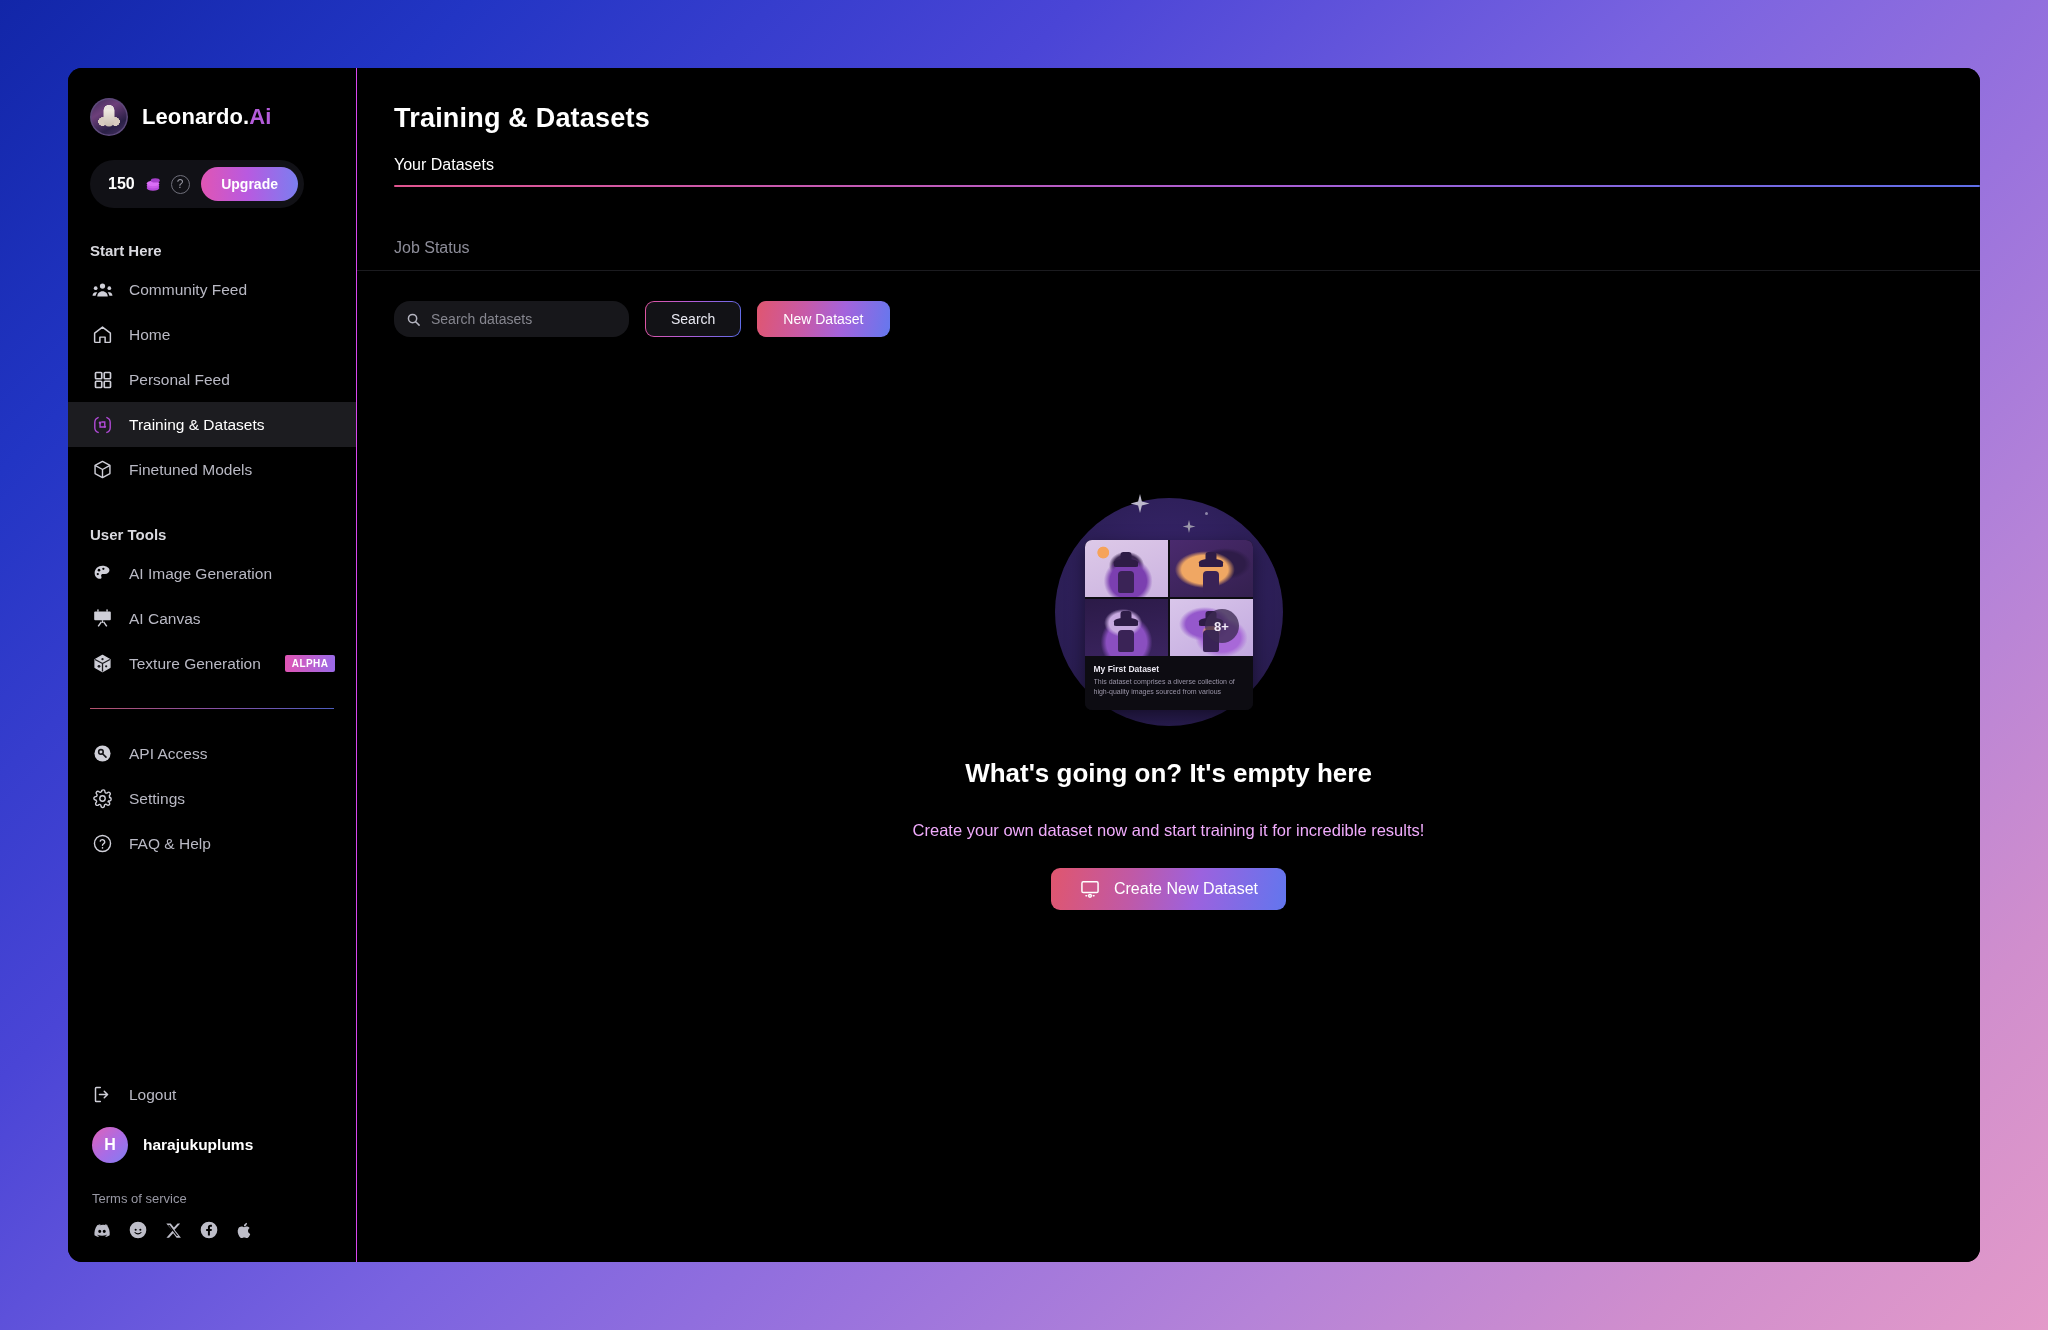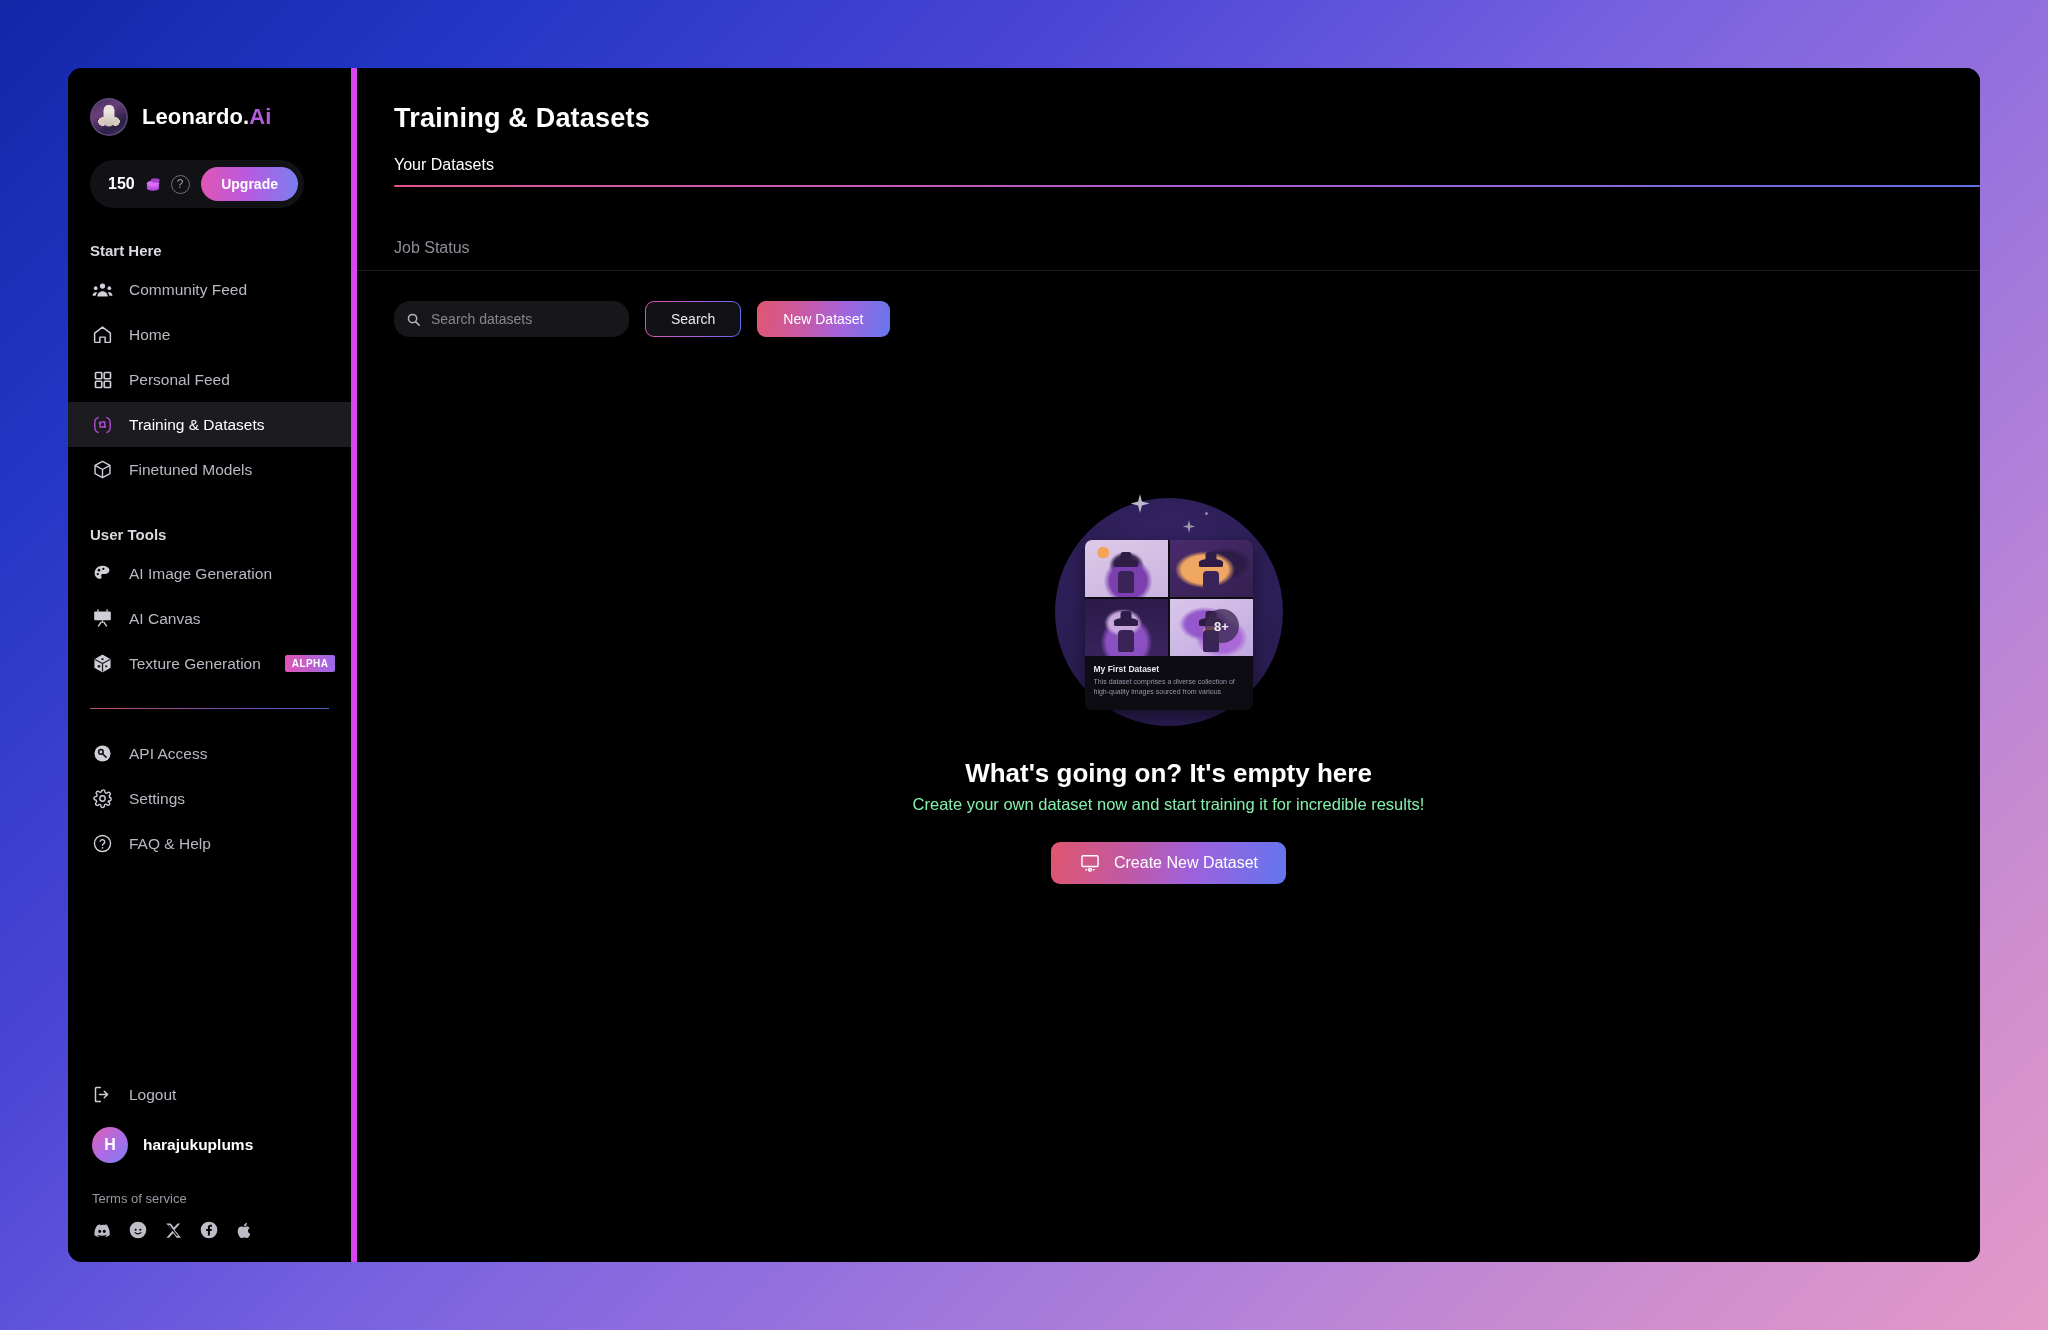--- a/index.html
+++ b/index.html
@@ -35,21 +35,21 @@
     border-radius: 14px;
     display: flex;
     overflow: hidden;
   }
 
   
   #sidebar {
     width: 289px;
     height: 100%;
     background: #000000;
-    border-right: 6px solid #d946ef;
+    border-right: 1px solid #d946ef;
     flex: 0 0 289px;
     display: flex;
     flex-direction: column;
     position: relative;
   }
 
   .brand-row {
     display: flex;
     align-items: center;
     gap: 14px;
@@ -421,23 +421,23 @@
     overflow: hidden;
   }
 
   .empty-h2 {
     margin-top: 32px;
     font-size: 26px;
     font-weight: 700;
     color: #ffffff;
   }
   .empty-sub {
-    margin-top: 6px;
+    margin-top: 32px;
     font-size: 16.5px;
-    color: #86efac;
+    color: #f0abfc;
   }
   .cta-btn {
     margin-top: 28px;
     height: 42px;
     padding: 0 28px;
     border: none;
     border-radius: 9px;
     background: linear-gradient(100deg, #e0566e 0%, #c059a6 34%, #9c62de 62%, #6276ee 100%);
     color: #fff;
     font-size: 16px;

